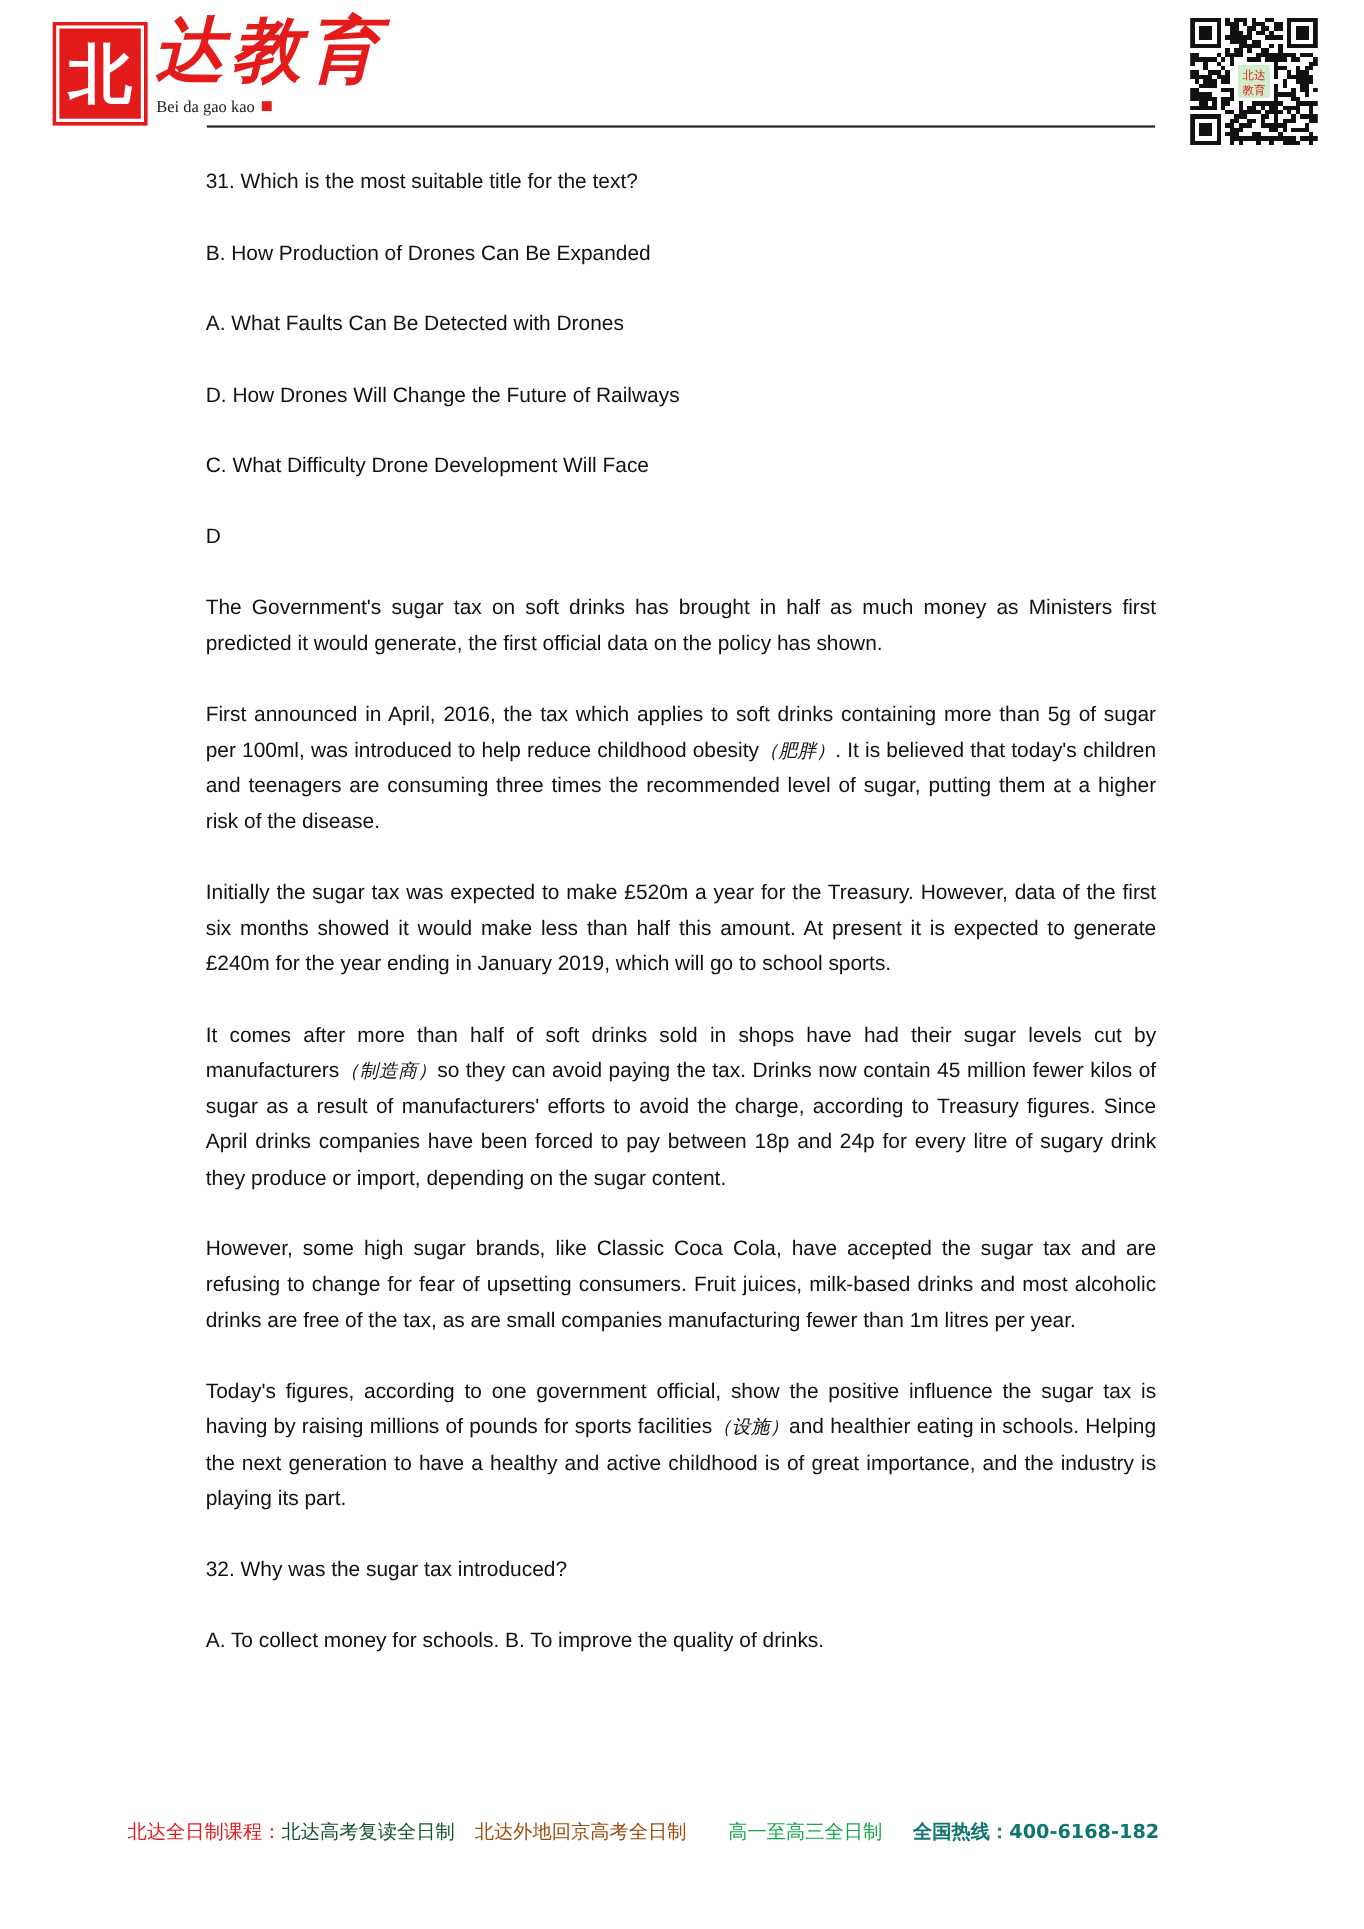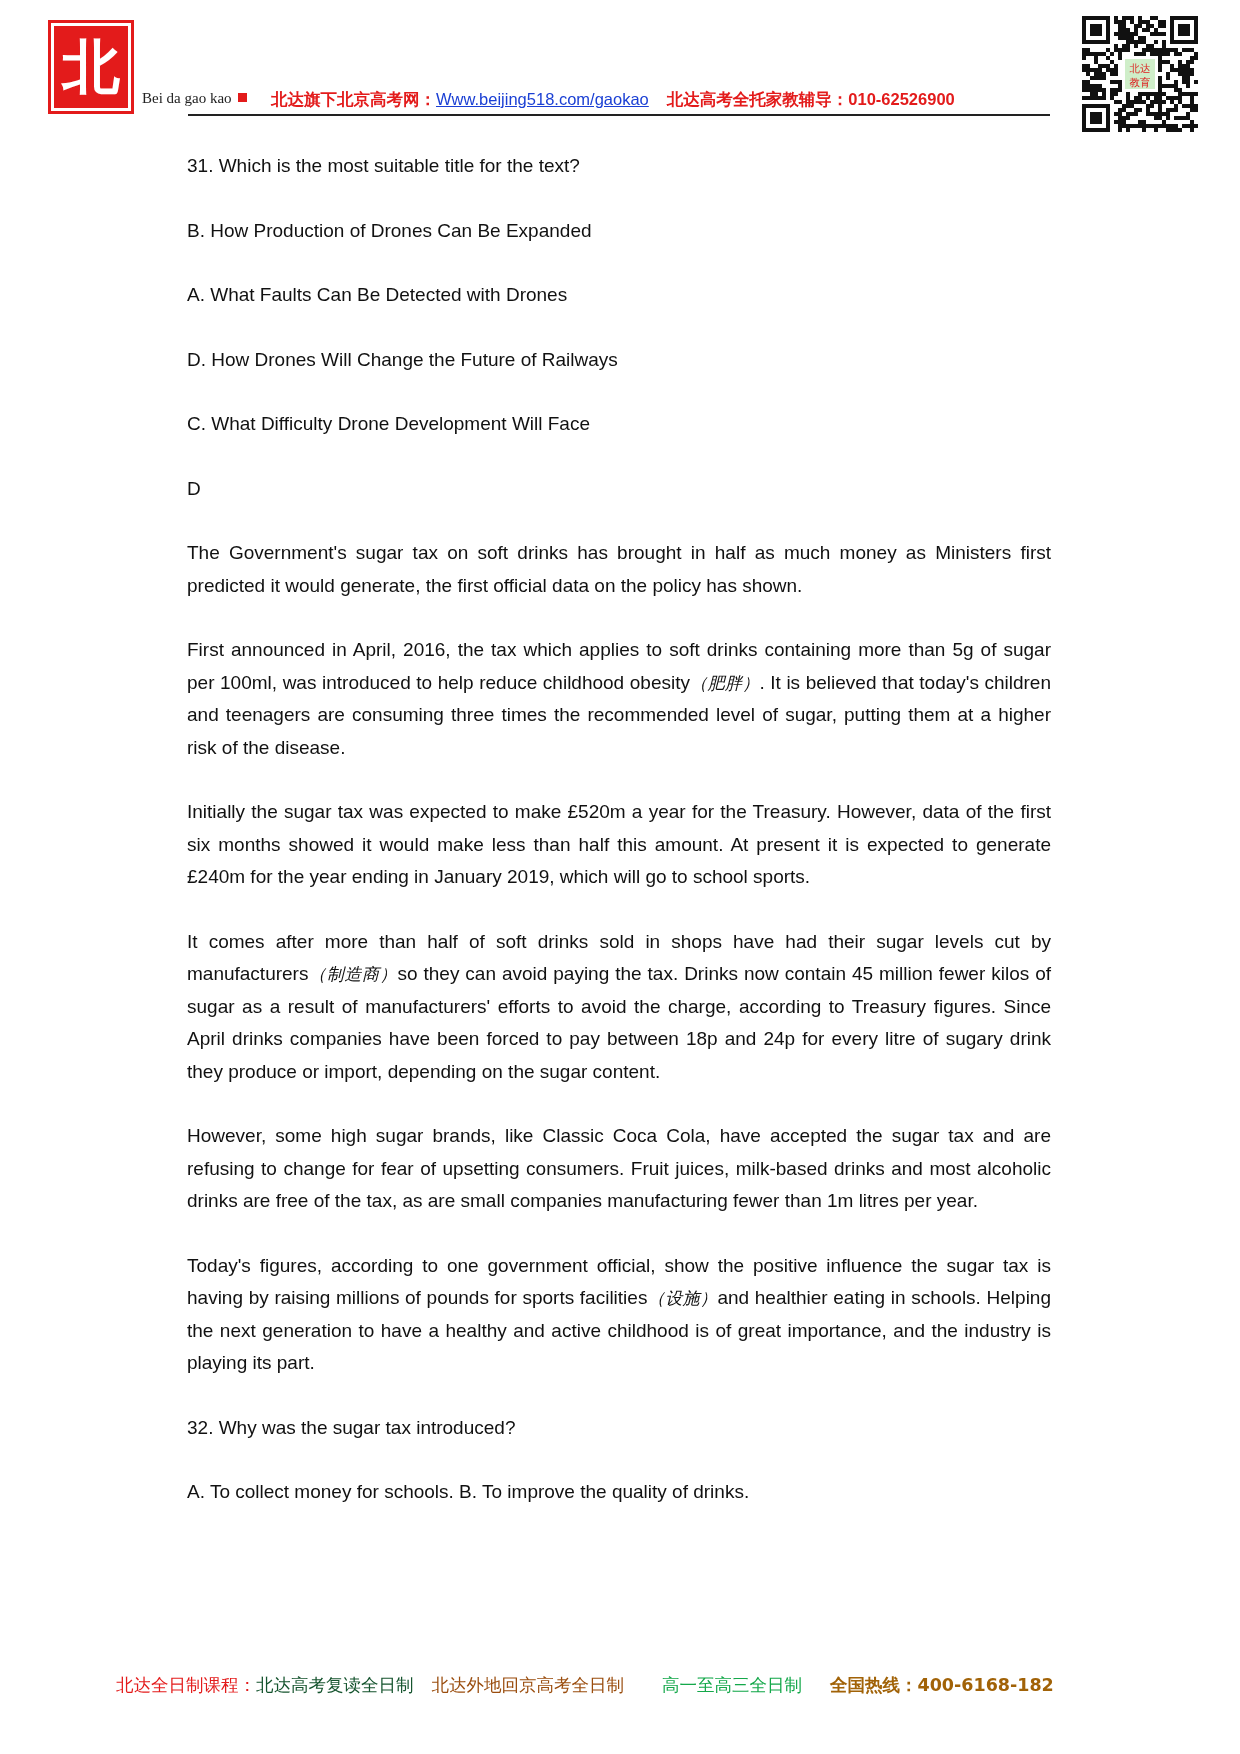--- a/index.html
+++ b/index.html
@@ -111,39 +111,37 @@
       left: 116px; top: 1653px;
       white-space: nowrap;
       font-size: 17.5px;
       font-family: "DejaVu Sans", sans-serif;
     }
     .footer span { display: inline-block; }
     .f-red { color: #e31b1b; }
     .f-blue { color: #14532d; }
     .f-brown { color: #9a4d0e; }
     .f-green { color: #14a84a; }
-    .f-hot { color: #a16207; font-weight: bold; margin-top: 20px; }
+    .f-hot { color: #0f766e; font-weight: bold; }
     .f-gap1 { width: 18px; }
     .f-gap2 { width: 38px; }
     .f-gap3 { width: 28px; }
   </style>
 </head>
 <body>
 
 <div class="header">
   <div class="logo-seal">
     <span>北</span>
   </div>
+  <div class="logo-title">达教育</div>
   <div class="logo-sub">
     <span>Bei da gao kao</span><span class="sq"></span>
   </div>
 
-  <div class="header-line">
-    <span>北达旗下北京高考网：</span><a>Www.beijing518.com/gaokao</a><span class="gap"></span><span>北达高考全托家教辅导：</span><span>010-62526900</span>
-  </div>
   <div class="header-rule"></div>
 
   <div class="qr">
     <svg viewBox="0 0 29 29" shape-rendering="crispEdges" id="qr-svg">
       <rect x="0" y="0" width="29" height="29" fill="#fff"></rect>
 
       <g fill="#111">
         <rect x="0" y="0" width="7" height="7"></rect>
         <rect x="22" y="0" width="7" height="7"></rect>
         <rect x="0" y="22" width="7" height="7"></rect>

